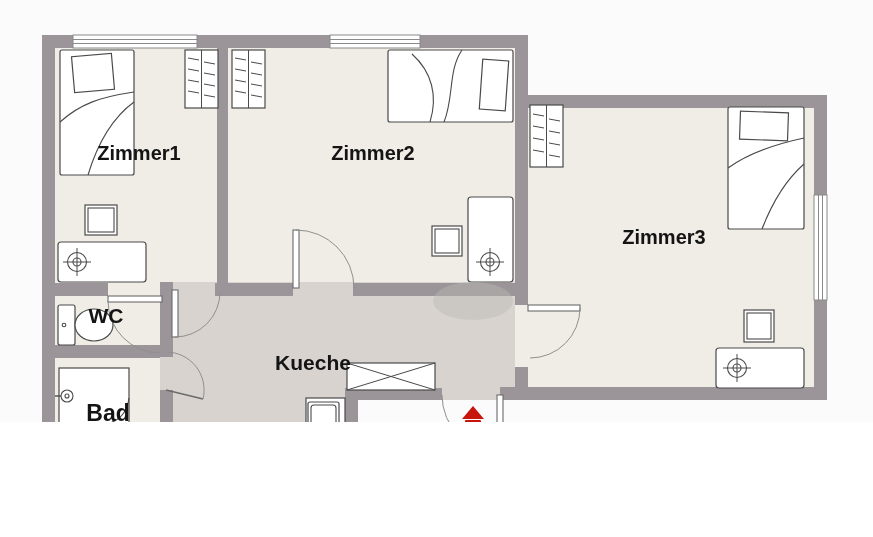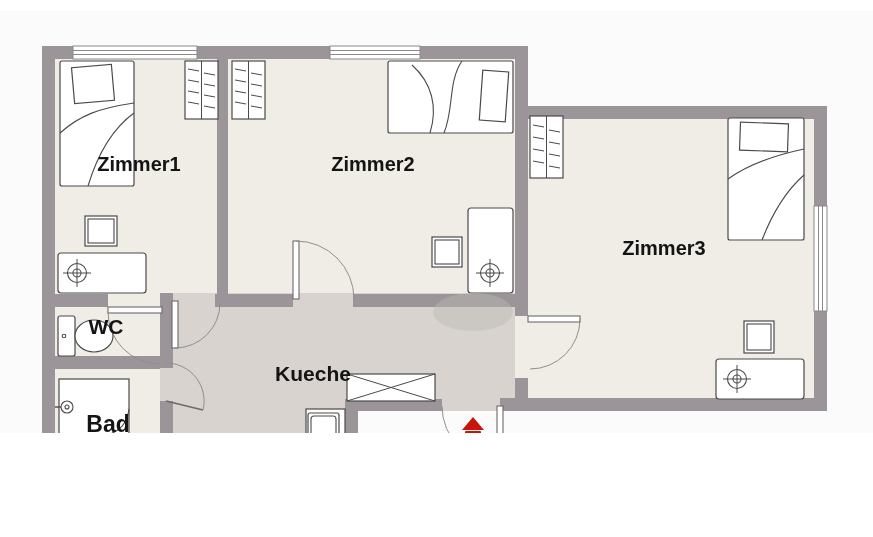--- a/index.html
+++ b/index.html
@@ -1,17 +1,17 @@
 <!DOCTYPE html>
 <html><head>
 <meta charset="utf-8">
 <style>
   html,body{margin:0;padding:0;background:#ffffff;}
   .stage{position:relative;width:873px;height:422px;overflow:hidden;
-         font-family:"Liberation Sans",sans-serif;margin-top:11px;}
+         font-family:"Liberation Sans",sans-serif;}
   svg{display:block}
   .leaf{fill:#ffffff;stroke:#6b6b6b;stroke-width:1.1;}
   .arc{fill:none;stroke:#8f8f8f;stroke-width:1;}
   .furn{fill:#ffffff;stroke-width:1.2;}
   .thin{fill:none;stroke-width:1.1;}
   .winline{stroke:#8a8a8a;stroke-width:1;}
   .roomlabel{font-weight:700;fill:#141414;text-anchor:middle;
              font-family:"Liberation Sans",sans-serif;}
 </style>
 </head>

